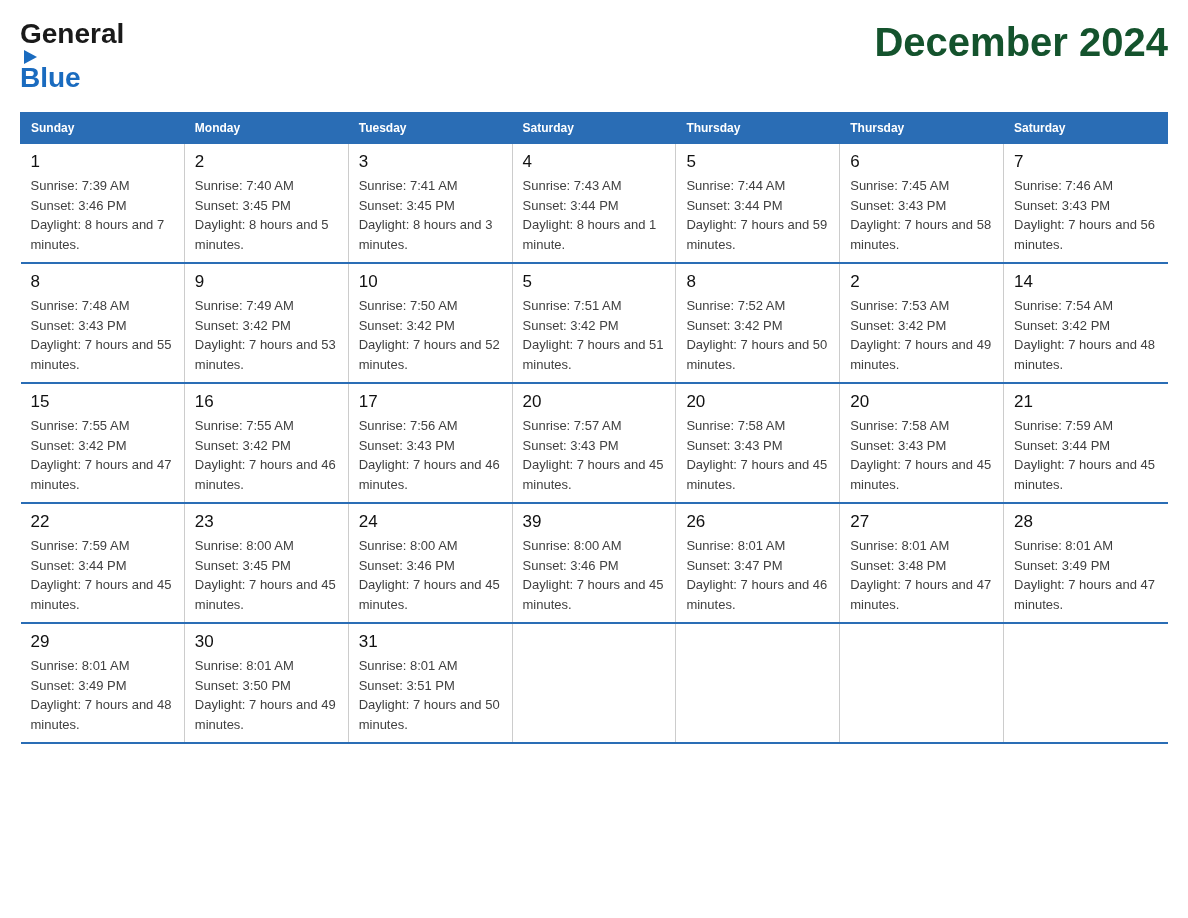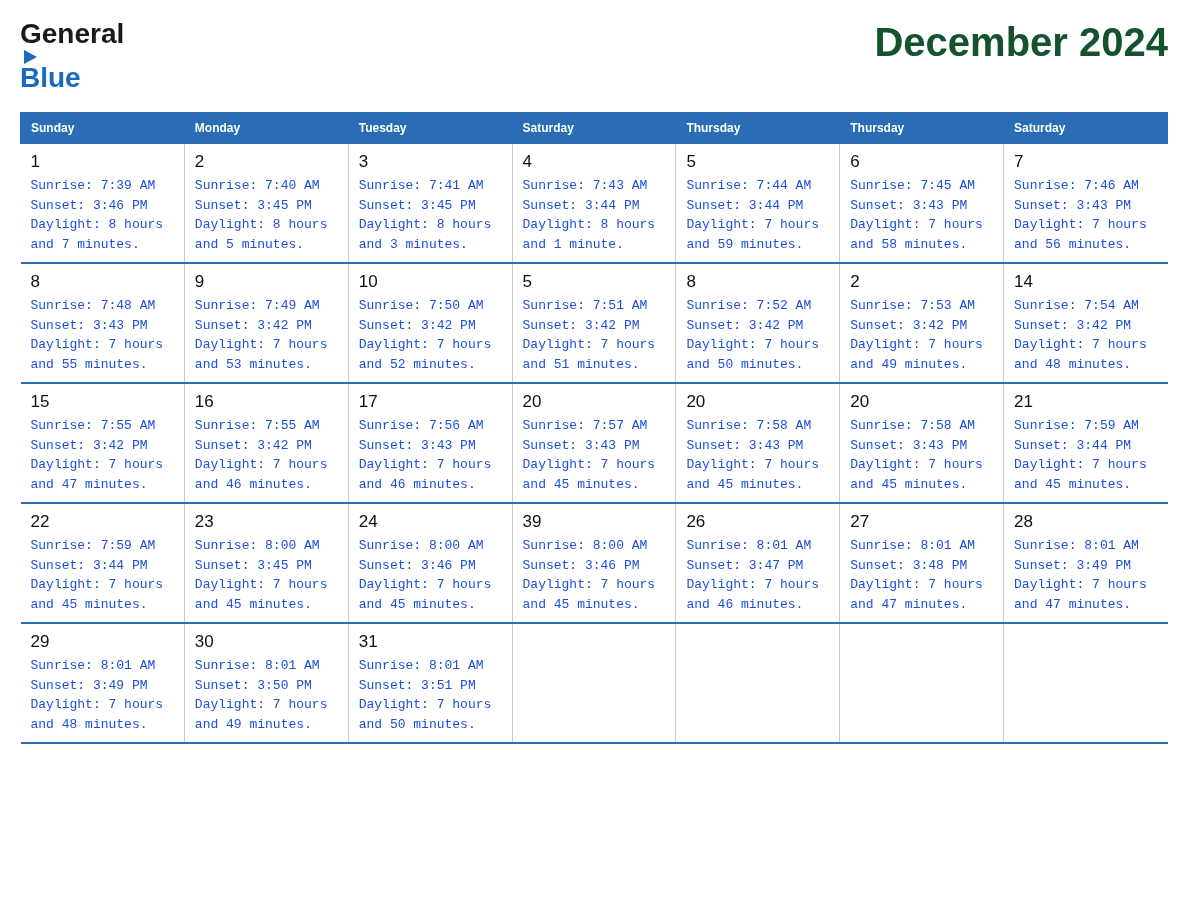--- a/index.html
+++ b/index.html
@@ -82,23 +82,22 @@
     }
     .day-number {
       font-size: 17px;
       font-weight: normal;
       color: #111;
       margin-bottom: 4px;
       display: block;
     }
     .day-info {
       font-size: 13px;
-      color: #1d4ed8;
+      color: #404040;
       line-height: 1.5;
-      font-family: Liberation Mono, monospace;
     }
     .empty-cell {
       background: #fff;
     }
   </style>
 </head>
 <body>
 
 <div class="header-area">
   <div class="logo">

